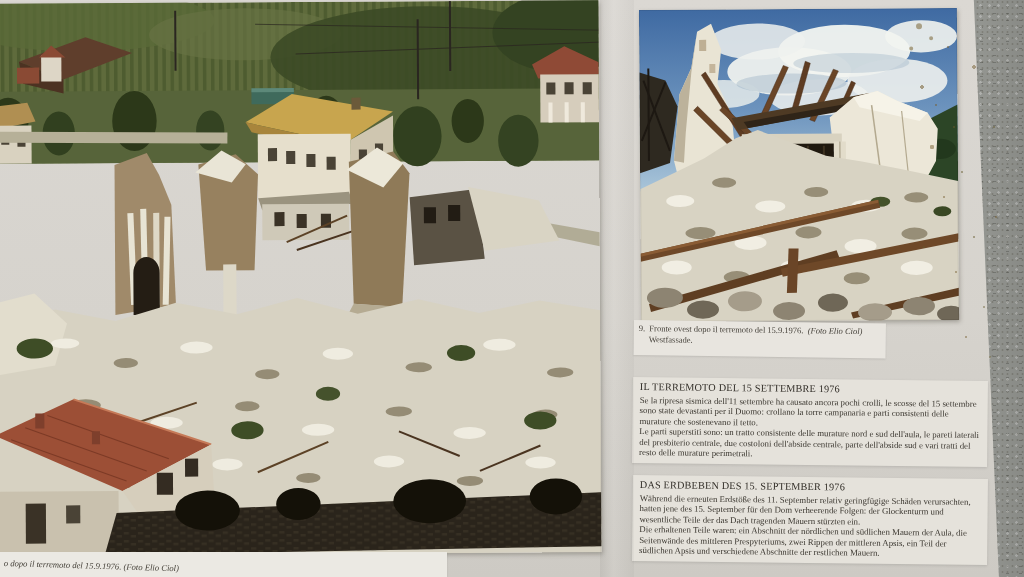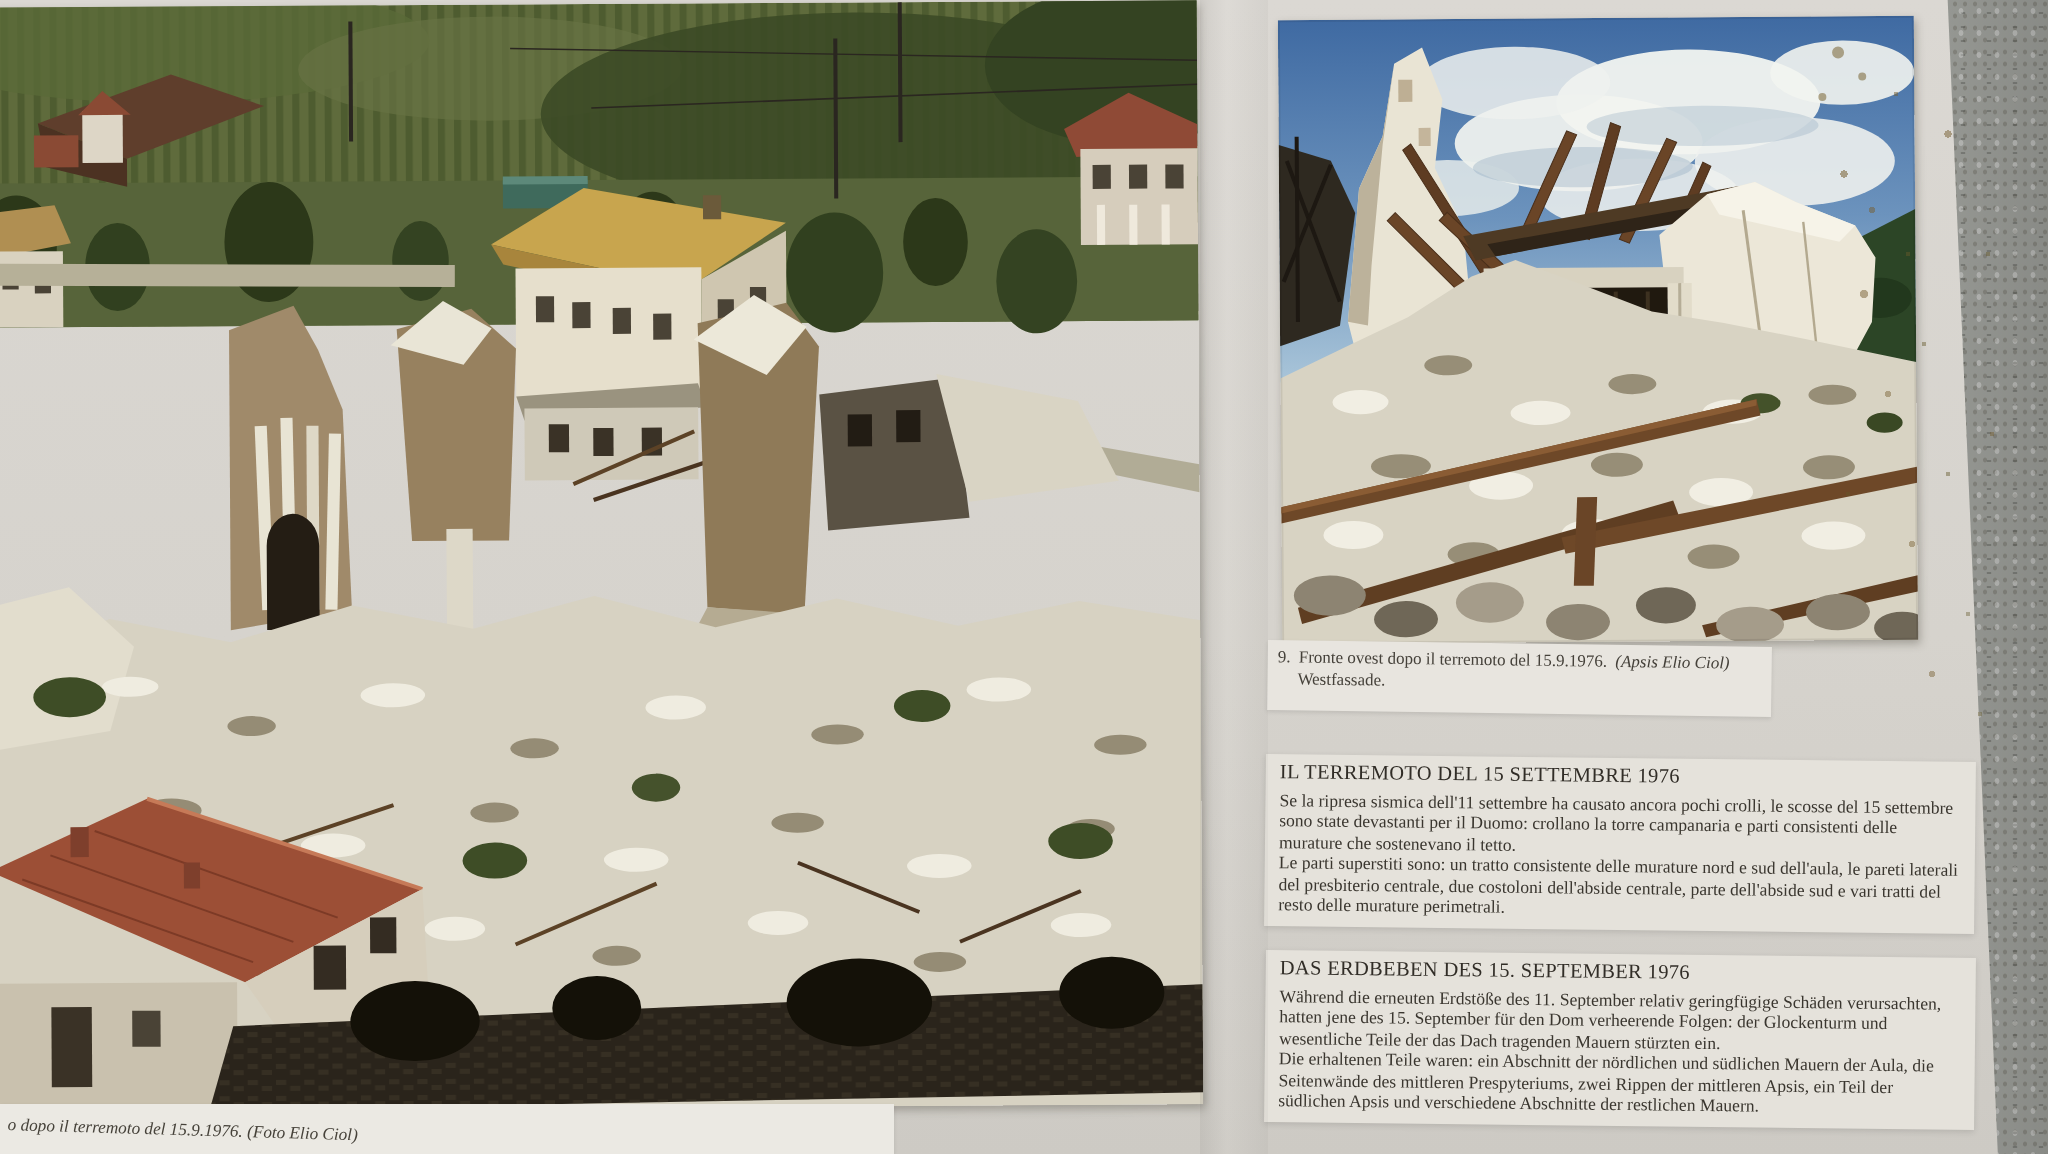--- a/index.html
+++ b/index.html
@@ -366,21 +366,21 @@
         <circle cx="272" cy="40" r="2"></circle>
       </g>
       <rect x="0" y="0" width="318" height="310" fill="none" stroke="rgba(0,0,0,.08)" stroke-width="2"></rect>
     </svg>
   </figure>
 
   <div class="caption-right">
     <div class="ln1">
       <span>9.</span>
       <span>Fronte ovest dopo il terremoto del 15.9.1976.</span>
-      <span class="it">(Apsis Elio Ciol)</span>
+      <span class="it">(Foto Elio Ciol)</span>
     </div>
     <div class="ln2">Westfassade.</div>
   </div>
 
   <section class="sheet sheet-it">
     <h2>IL TERREMOTO DEL 15 SETTEMBRE 1976</h2>
     <p>Se la ripresa sismica dell'11 settembre ha causato ancora pochi crolli, le scosse del 15 settembre sono state devastanti per il Duomo: crollano la torre campanaria e parti consistenti delle murature che sostenevano il tetto.</p>
     <p>Le parti superstiti sono: un tratto consistente delle murature nord e sud dell'aula, le pareti laterali del presbiterio centrale,  due costoloni dell'abside centrale, parte dell'abside sud e vari tratti del resto delle murature perimetrali.</p>
   </section>
 

